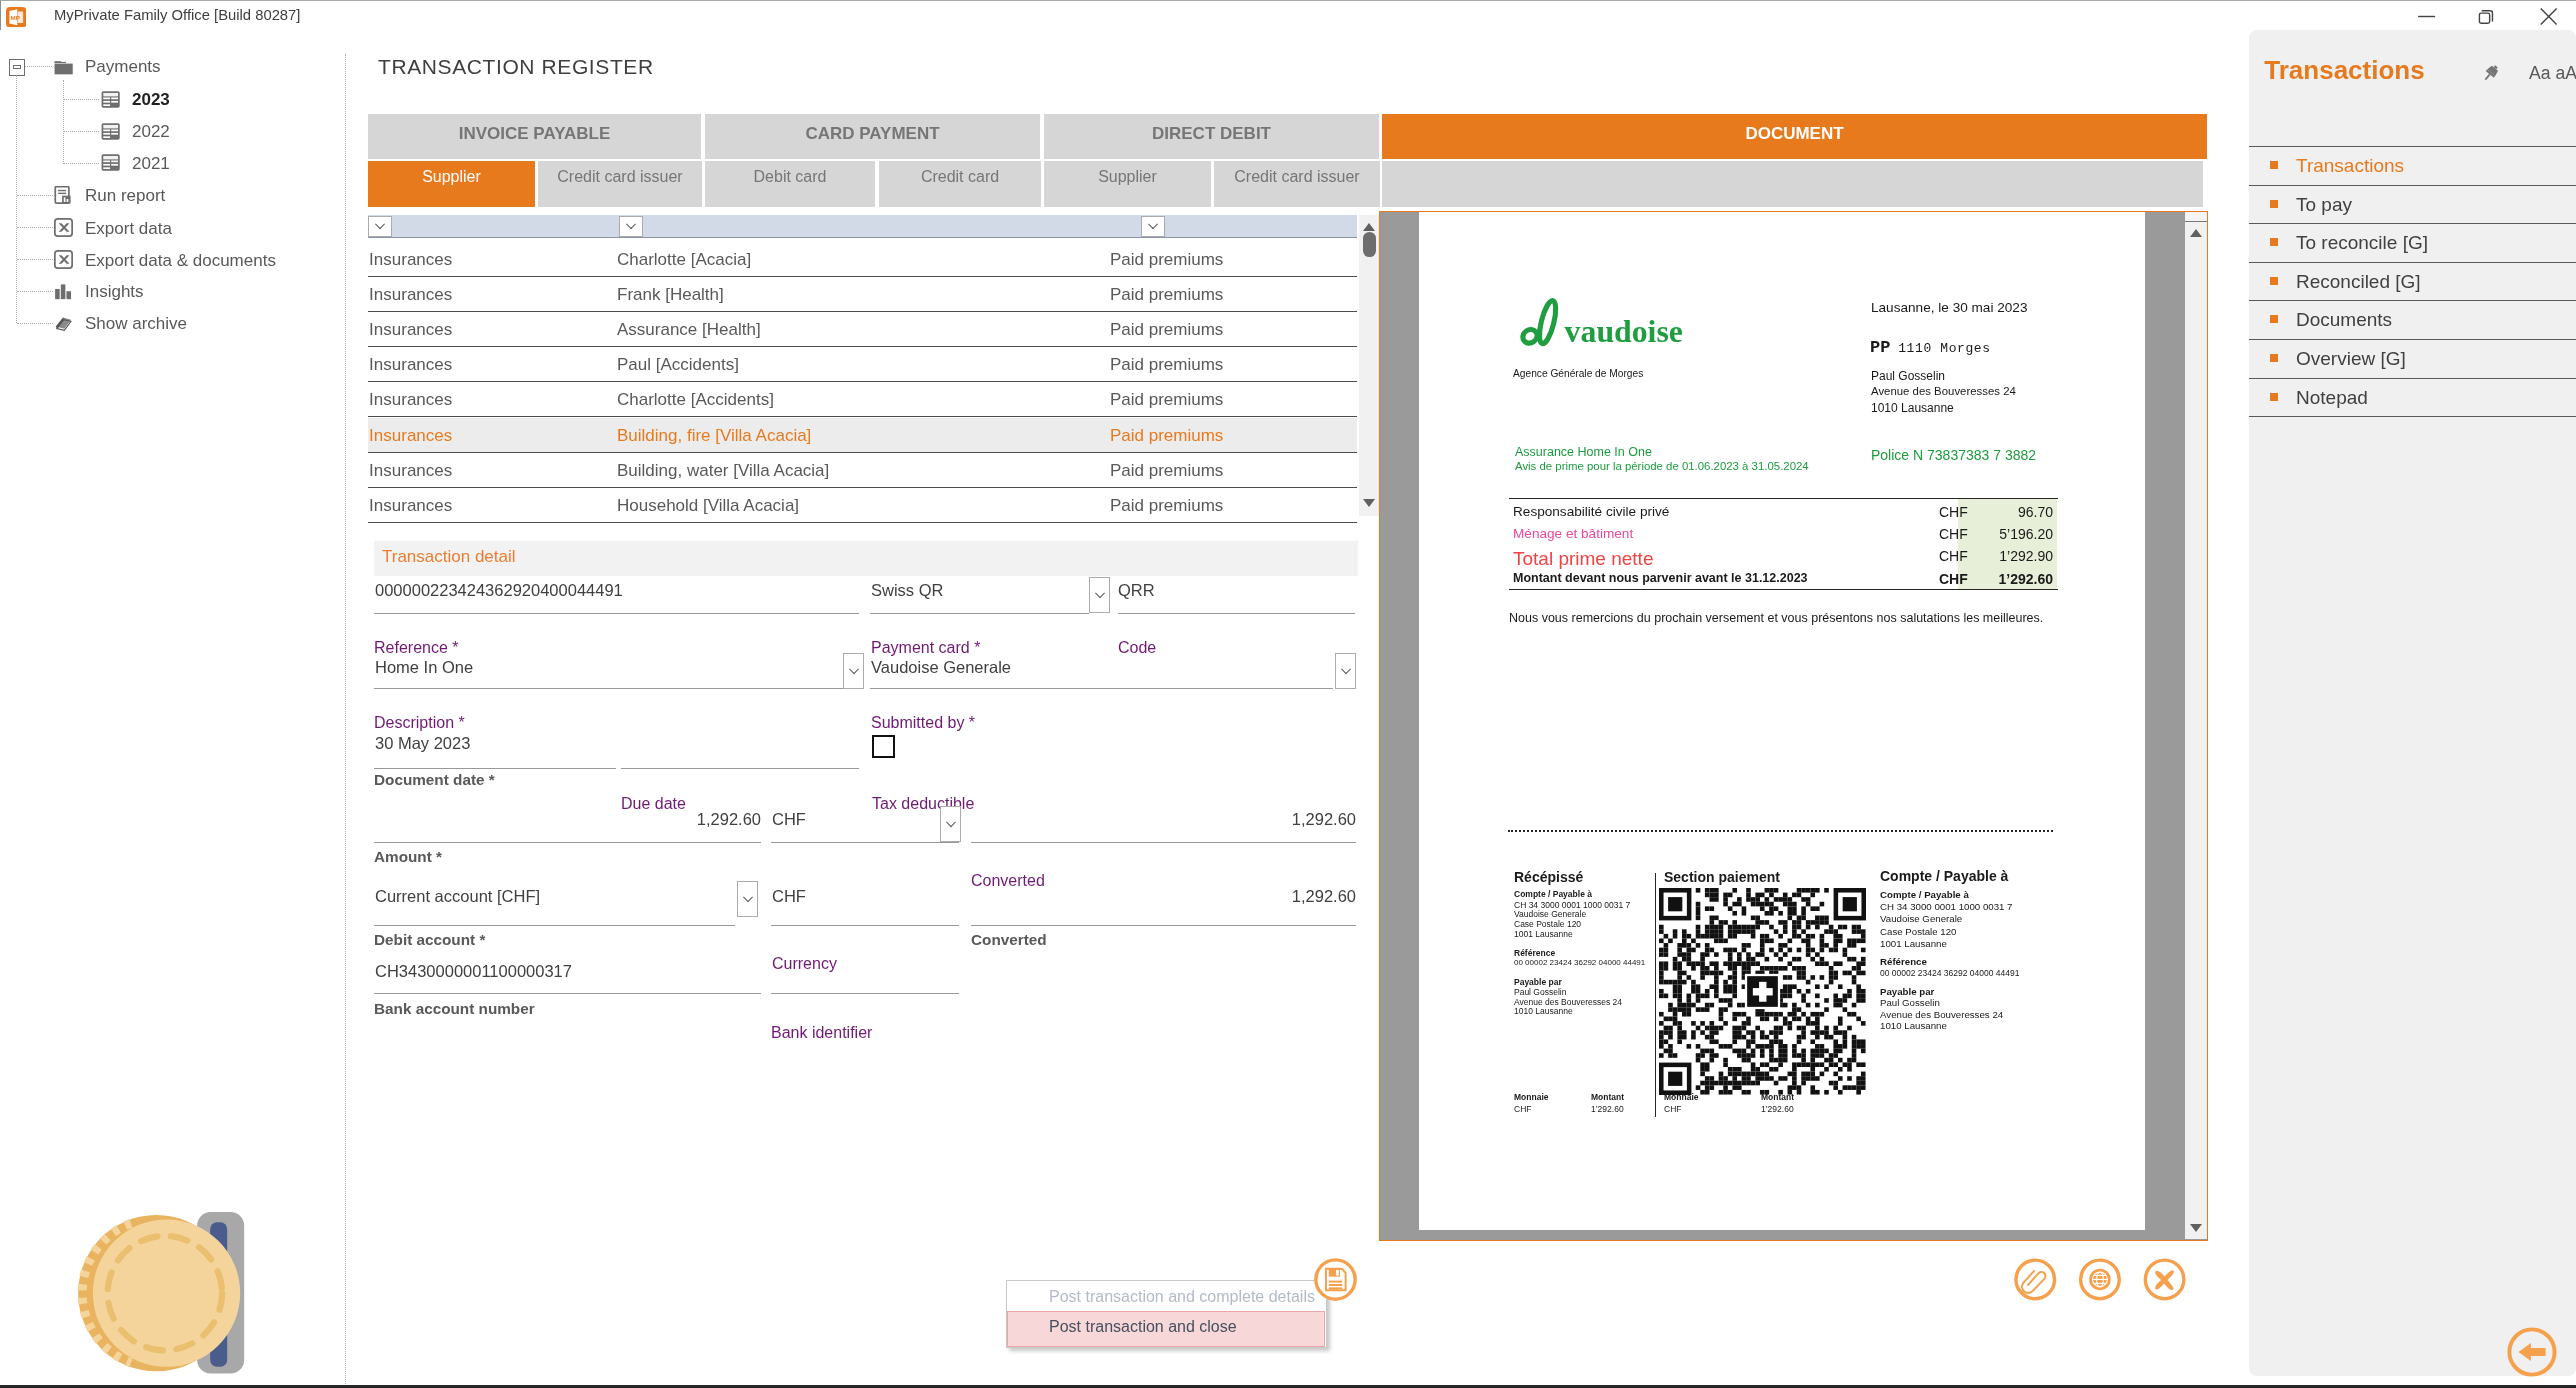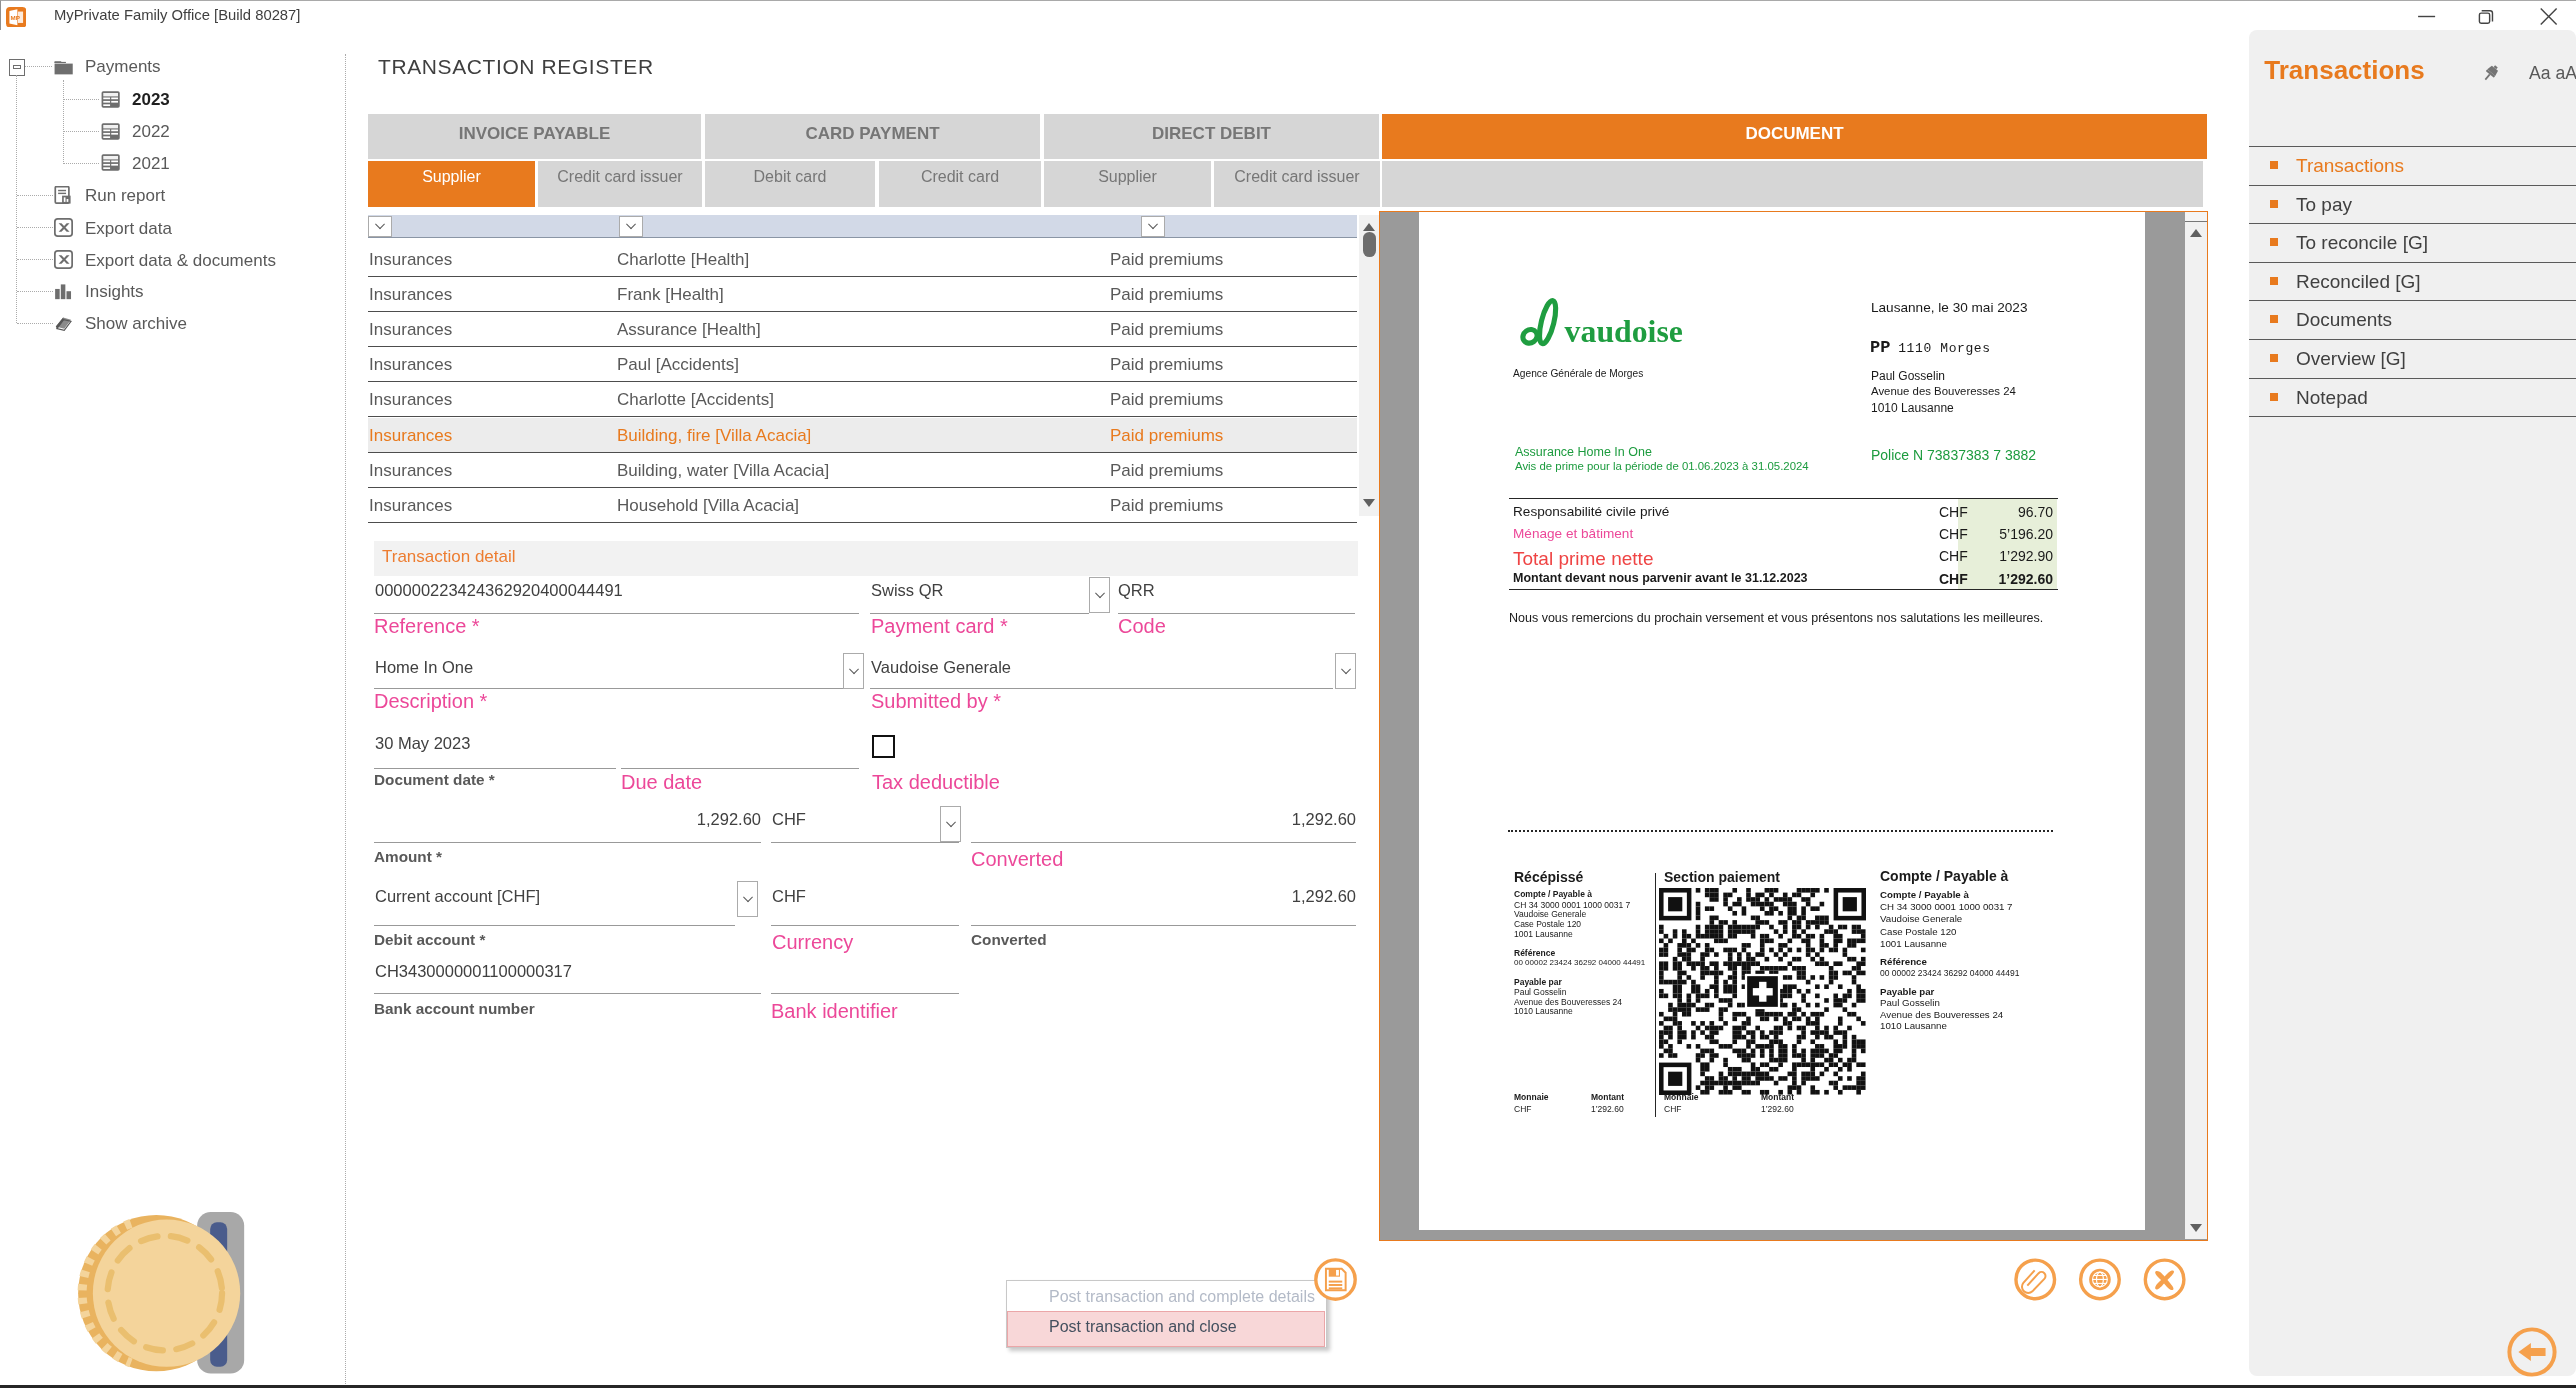--- a/index.html
+++ b/index.html
@@ -13,21 +13,21 @@
 .dotv { border-left:1.1px dotted #ababab; }
 .doth { border-top:1.1px dotted #ababab; }
 .tab1 { top:114px; height:45px; background:#d6d6d6; color:#767676; font-weight:bold; font-size:17px; text-align:center; padding-top:9.7px; }
 .tab2 { top:161px; height:46px; background:#d6d6d6; color:#767676; font-size:16px; text-align:center; padding-top:6.8px; }
 .orange { background:#e87a1e !important; color:#ffffff !important; }
 #filterrow { left:368px; top:215px; width:989px; height:23px; background:#d2d9e7; border-bottom:1.7px solid #8a95a5; }
 .ddbox { position:absolute; width:24px; height:20.5px; top:1.1px; background:#ffffff; border:0.6px solid #ababab; }
 .chev { position:absolute; left:50%; top:50%; width:7.4px; height:7.4px; border-right:1.7px solid #595959; border-bottom:1.7px solid #595959; transform:translate(-50%,-70%) rotate(45deg); }
 .trow { left:368px; width:989px; height:35px; border-bottom:1.1px solid #4d4d4d; color:#595959; font-size:17px; }
 .trow div { position:absolute; top:8px; white-space:nowrap; }
-.flabel { position:absolute; font-size:20px; color:#ec4899; white-space:nowrap; }
+.flabel { position:absolute; font-size:16px; color:#701a75; white-space:nowrap;margin-top:24px; }
 .flabelb { position:absolute; font-size:15.3px; color:#595959; font-weight:bold; white-space:nowrap; }
 .fval { position:absolute; font-size:16.5px; color:#404040; white-space:nowrap; }
 .fline { position:absolute; height:1.1px; background:#999999; }
 .fdd { position:absolute; background:#ffffff; border:0.6px solid #ababab; }
 #sidebar { left:2249px; top:29.6px; width:327px; height:1346px; background:#f0f0f0;border-radius:8px; }
 .sbitem { position:absolute; left:0; width:327px; height:39px; border-top:1.1px solid #5a5a5a; }
 .sbitem .bullet { position:absolute; left:20.5px; top:14.8px; width:8px; height:8px; background:#e87a1e; }
 .sbitem .txt { position:absolute; left:47px; top:8px; font-size:19px; color:#404040; }
 #docpane { left:1379px; top:211px; width:829px; height:1030px; border:1.1px solid #e87a1e; background:#9a9a9a; }
 #docpage { position:absolute; left:39px; top:0px; width:726px; height:1018px; background:#ffffff; }
@@ -155,21 +155,21 @@
   <div class="ddbox" style="left:251px;">
       <div class="chev"></div>
     </div>
   <div class="ddbox" style="left:773px;">
       <div class="chev"></div>
     </div>
 </div>
 
 <div class="abs trow" style="top:242px;">
     <div style="left:1.1px;">Insurances</div>
-    <div style="left:249px;">Charlotte [Health]</div>
+    <div style="left:249px;">Charlotte [Acacia]</div>
     <div style="left:742px;">Paid premiums</div>
   </div>
 <div class="abs trow" style="top:277px;">
     <div style="left:1.1px;">Insurances</div>
     <div style="left:249px;">Frank [Health]</div>
     <div style="left:742px;">Paid premiums</div>
   </div>
 <div class="abs trow" style="top:312px;">
     <div style="left:1.1px;">Insurances</div>
     <div style="left:249px;">Assurance [Health]</div>

